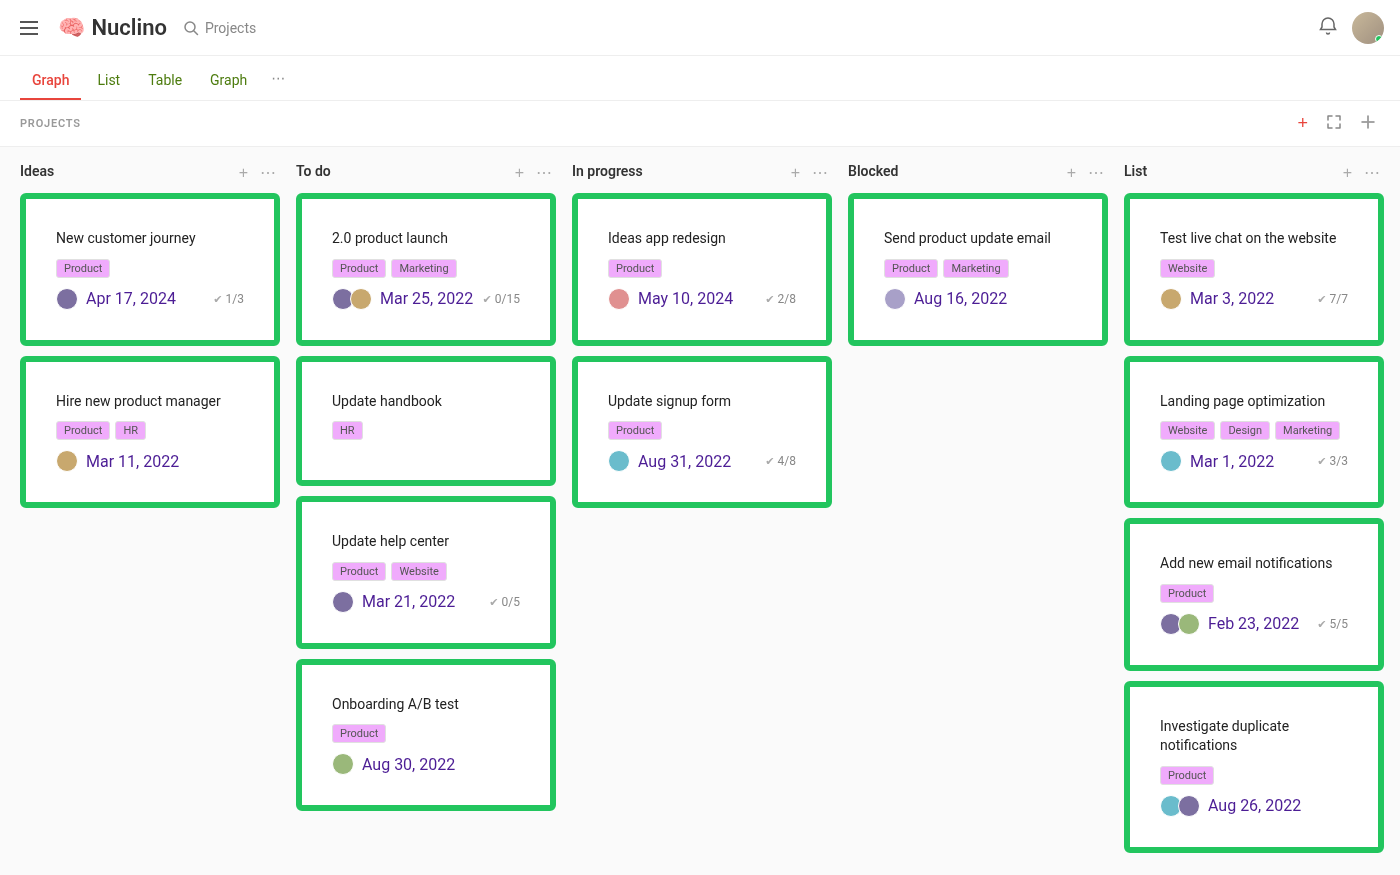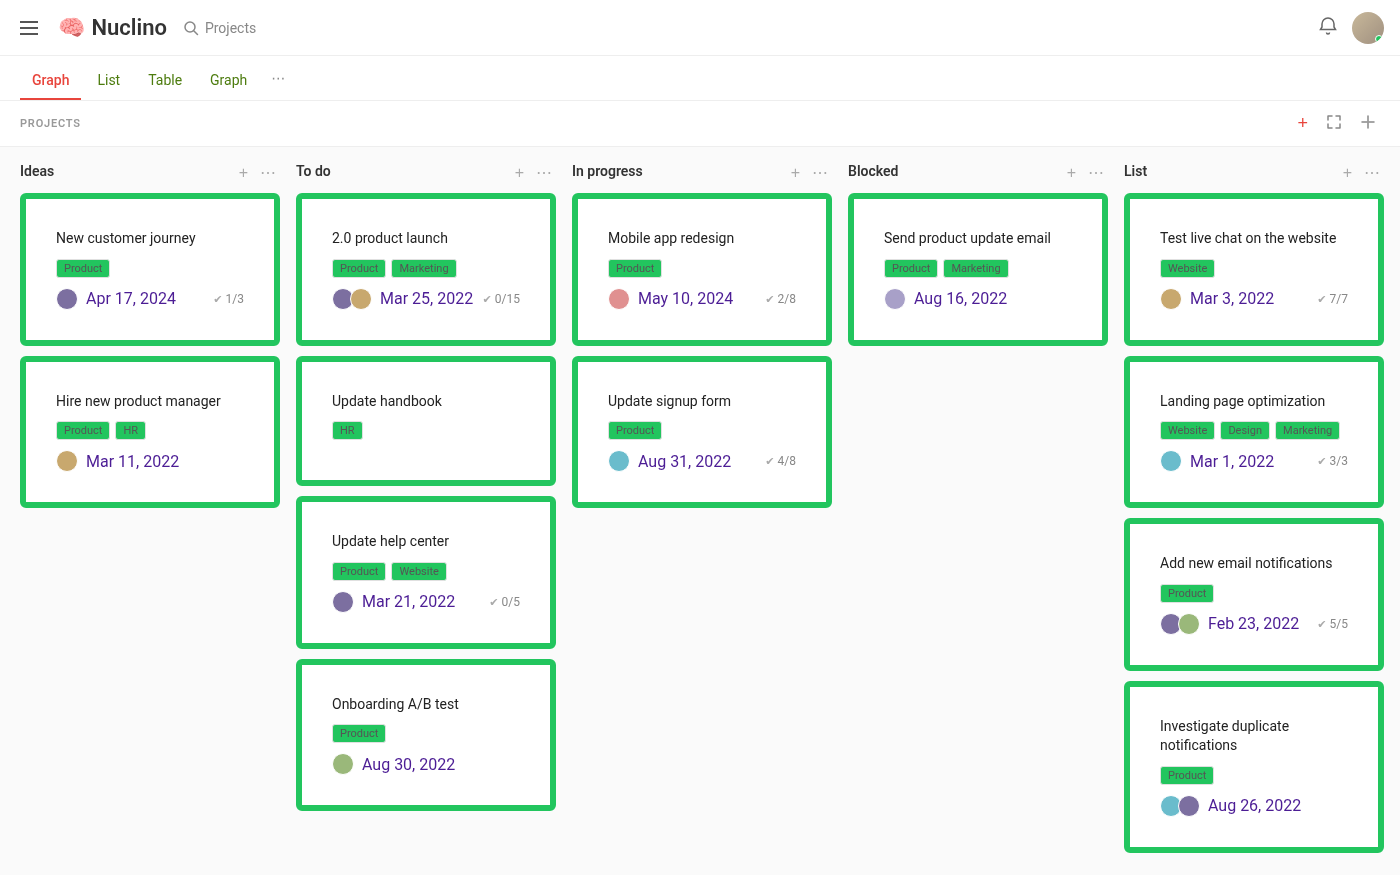--- a/index.html
+++ b/index.html
@@ -56,21 +56,21 @@
     
     .card {
       background: #fff; border: 6px solid #22c55e; border-radius: 6px;
       padding: 30px; margin-bottom: 10px; cursor: pointer;
       transition: box-shadow 0.15s;
     }
     .card-title { font-size: 14px; color: #222; line-height: 1.4; margin-bottom: 10px; }
     .card-tags { display: flex; flex-wrap: wrap; gap: 5px; margin-bottom: 10px; }
     .tag {
       font-size: 11px; padding: 2px 7px; border-radius: 3px;
-      background: #22c55e; color: #555; border: 1px solid #e0e0e0;
+      background: #f0abfc; color: #555; border: 1px solid #e0e0e0;
     }
     .card-footer { display: flex; align-items: center; gap: 6px; }
     .card-avatars { display: flex; }
     .card-avatar { width: 22px; height: 22px; border-radius: 50%; background: #c8b89a; border: 1.5px solid #fff; margin-left: -4px; overflow: hidden; }
     .card-avatar:first-child { margin-left: 0; }
     .card-avatar.av1 { background: #7c6fa0; }
     .card-avatar.av2 { background: #c8a86e; }
     .card-avatar.av3 { background: #9ab87a; }
     .card-avatar.av4 { background: #e09090; }
     .card-avatar.av5 { background: #6abccc; }
@@ -243,21 +243,21 @@
     </div>
     <div class="column">
       <div class="column-header">
         <span class="column-title">In progress</span>
         <div class="column-actions">
           <button class="col-btn">+</button>
           <button class="col-btn">⋯</button>
         </div>
       </div>
       <div class="card">
-        <div class="card-title">Mobile app redesign</div>
+        <div class="card-title">Ideas app redesign</div>
         <div class="card-tags">
           <span class="tag">Product</span>
         </div>
         <div class="card-footer">
           <div class="card-avatars">
             <div class="card-avatar av4"></div>
           </div>
           <span class="card-date">May 10, 2024</span>
           <div class="card-meta">
             <span><span class="check-icon">✔</span> 2/8</span>

